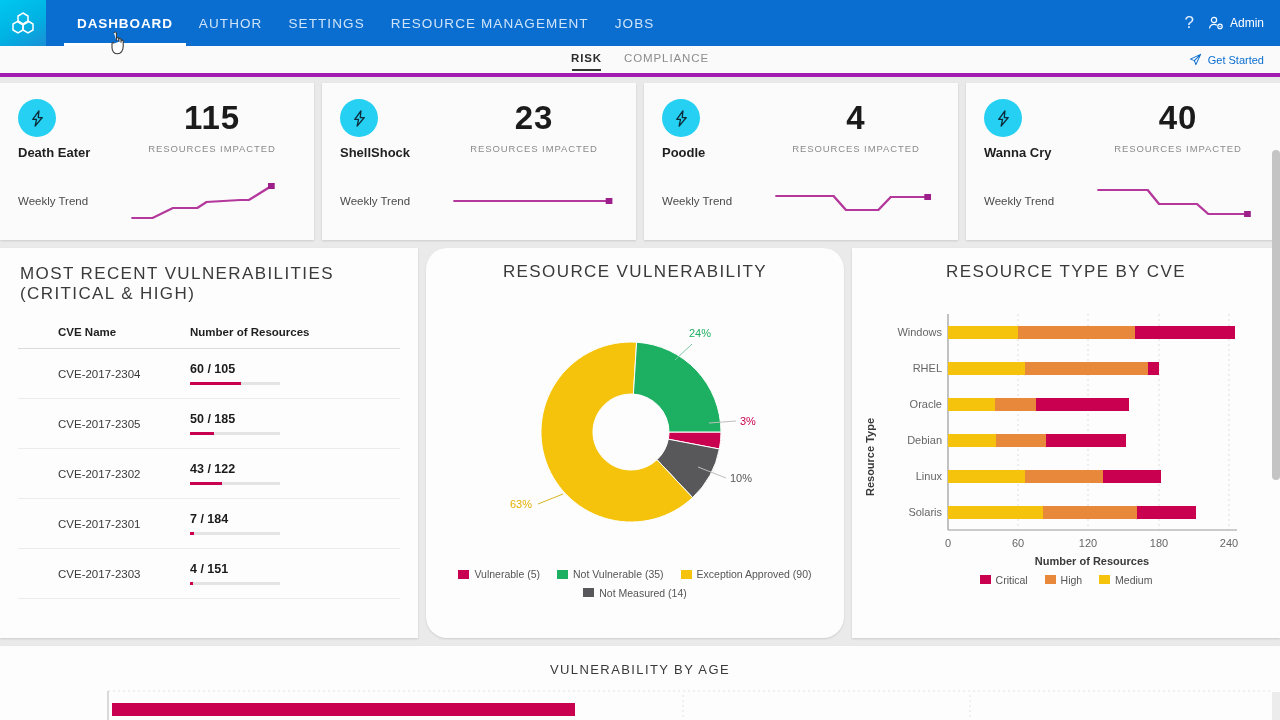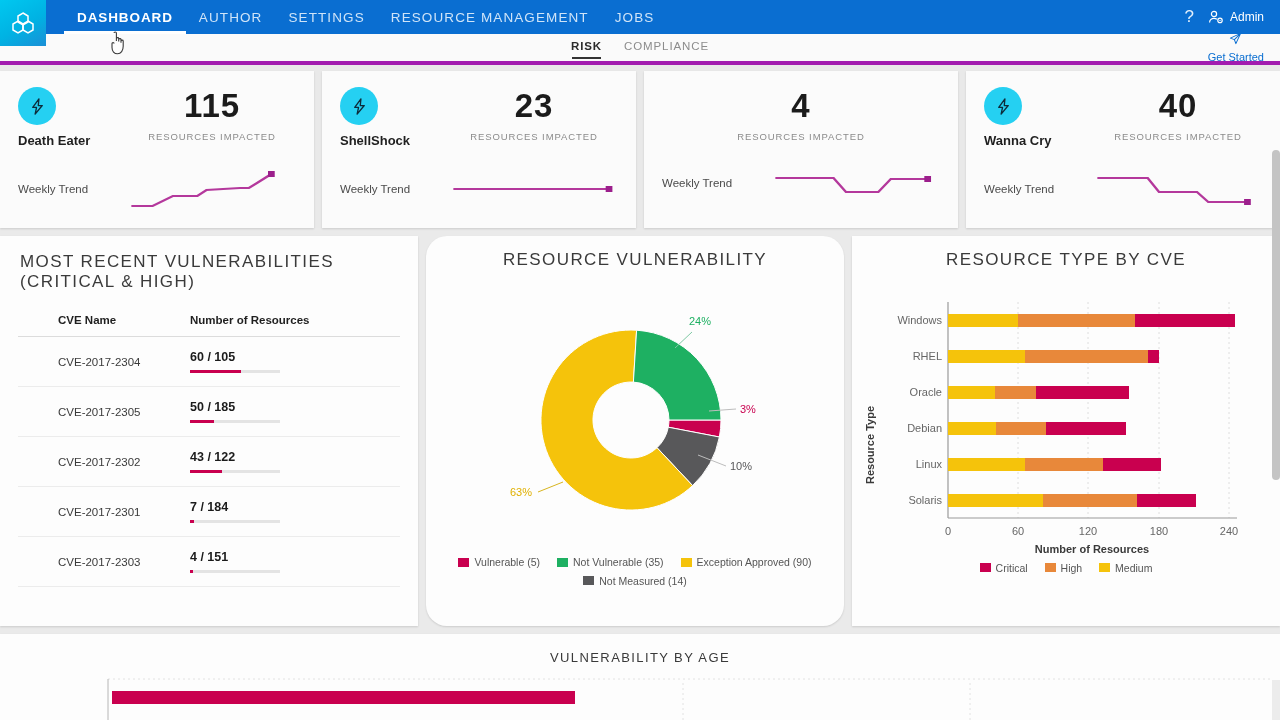--- a/index.html
+++ b/index.html
@@ -6,21 +6,21 @@
   html, body {
     width: 1280px; height: 720px;
     background: #e9e9e9;
     font-family: "Liberation Sans", sans-serif;
     overflow: hidden;
   }
   .app { position: relative; width: 1280px; height: 720px; background: #eaeaea; }
 
   
   .navbar {
-    height: 34px; background: #0a6ed1; display: flex; align-items: stretch;
+    height: 46px; background: #0a6ed1; display: flex; align-items: stretch;
     position: relative; z-index: 5;
   }
   .logo-tile {
     width: 46px; height: 46px;
     background: linear-gradient(150deg, #00c8f0 0%, #00b2e3 55%, #1b8fd6 100%);
     display: flex; align-items: center; justify-content: center; flex: 0 0 46px;
   }
   .nav-items { display: flex; align-items: stretch; margin-left: 18px; }
   .nav-item {
     display: flex; align-items: center; padding: 0 13px;
@@ -52,21 +52,21 @@
     font-size: 11.5px; letter-spacing: 0.9px; color: #8c8c8c; cursor: pointer;
     position: relative; padding-bottom: 4px;
   }
   .subtab.active { color: #2b2b2b; font-weight: bold; }
   .subtab.active::after {
     content: ""; position: absolute; left: 1px; right: 1px; bottom: -3px;
     height: 2px; background: #333;
   }
   .get-started {
     position: absolute; right: 16px; display: flex; align-items: center; gap: 6px;
-    color: #0a6ed1; font-size: 11px; cursor: pointer; flex-direction: column;
+    color: #0a6ed1; font-size: 11px; cursor: pointer;
   }
 
   
   .kpi-strip {
     display: flex; gap: 8px; padding: 6px 0 0 0; background: #e9e9e9;
     height: 163px;
   }
   .kpi-card {
     flex: 1 1 0; background: #fbfbfb; position: relative;
     box-shadow: 0 1px 2px rgba(0,0,0,.13); padding: 16px 18px 10px 18px;
@@ -269,20 +269,28 @@
         <div class="kpi-trend-label">Weekly Trend</div>
         <svg class="kpi-spark" viewBox="0 0 150 46" preserveAspectRatio="none">
           <polyline points="3,23 142,23" fill="none" stroke="#b4389c" stroke-width="2.2"></polyline>
           <rect x="139" y="20" width="6" height="6" fill="#9c1f8c"></rect>
         </svg>
       </div>
     </div>
 
     <div class="kpi-card">
       <div class="kpi-top">
+        <div class="kpi-left">
+          <div class="bolt-circle">
+            <svg width="19" height="19" viewBox="0 0 20 20">
+                <path d="M11.5 2 L5 11 h4 l-1.5 7 L15 9 h-4.2 z" fill="none" stroke="#0d2b3a" stroke-width="1.4" stroke-linejoin="round"></path>
+              </svg>
+          </div>
+          <div class="kpi-name">Poodle</div>
+        </div>
         <div class="kpi-right">
           <div class="kpi-number">4</div>
           <div class="kpi-sub">RESOURCES IMPACTED</div>
         </div>
       </div>
       <div class="kpi-trend">
         <div class="kpi-trend-label">Weekly Trend</div>
         <svg class="kpi-spark" viewBox="0 0 150 46" preserveAspectRatio="none">
           <polyline points="3,18 55,18 66,32 95,32 106,19 140,19" fill="none" stroke="#b4389c" stroke-width="2.2"></polyline>
           <rect x="136" y="16" width="6" height="6" fill="#9c1f8c"></rect>

